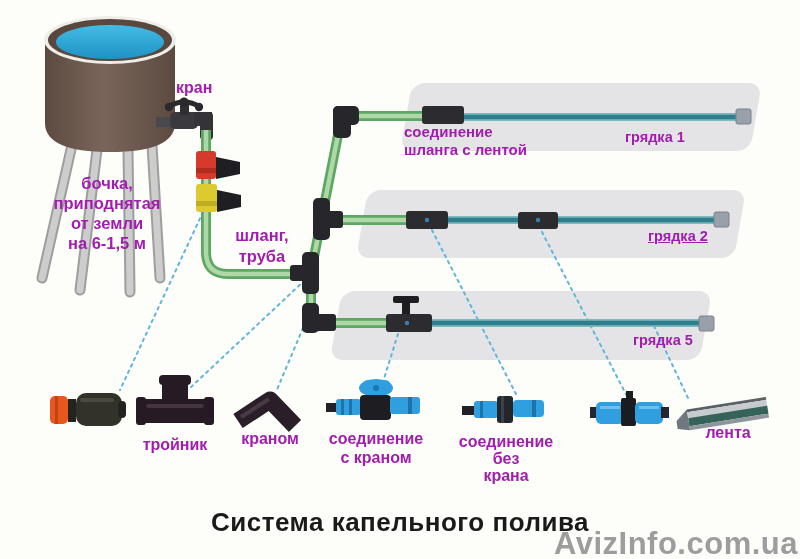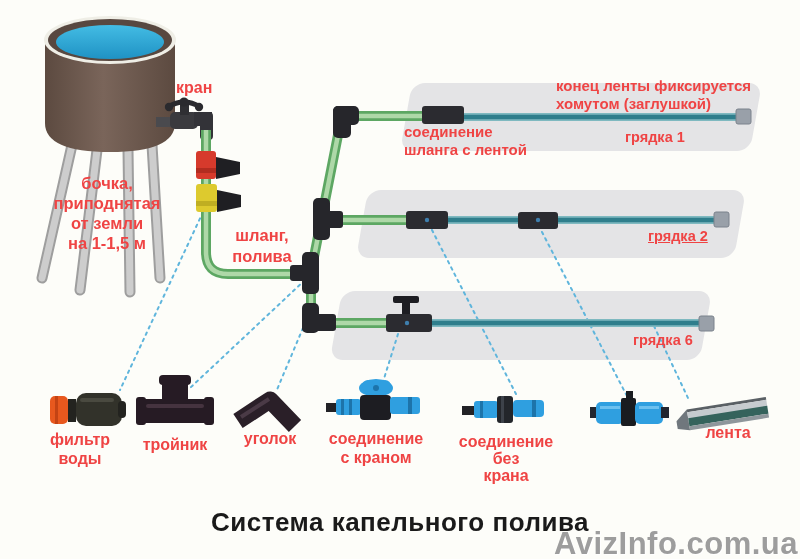--- a/index.html
+++ b/index.html
@@ -2,21 +2,21 @@
 <html><head>
 <meta charset="utf-8">
 <style>
   html,body{margin:0;padding:0;}
   .canvas{
     position:relative;width:800px;height:559px;overflow:hidden;
     background:#fdfdf9;
     font-family:"Liberation Sans", sans-serif;
   }
   .lbl{
-    position:absolute;font-weight:bold;color:#ef4444;
+    position:absolute;font-weight:bold;color:#a21caf;
     white-space:pre-line;line-height:1.16;
   }
   .center{text-align:center;}
   .svg-layer{position:absolute;left:0;top:0;}
   .title{
     position:absolute;left:100px;top:507px;width:600px;
     text-align:center;font-weight:bold;font-size:26px;color:#1a1a1a;
     letter-spacing:0.5px;
   }
   .watermark{
@@ -238,39 +238,35 @@
       <rect x="688" y="412" width="80" height="8" fill="#35635c"></rect>
       <rect x="688" y="420" width="80" height="4" fill="#8e969b"></rect>
     </g>
   </svg>
 
   <div class="lbl" style="left:176px;top:79px;font-size:16px;">кран</div>
 
   <div class="lbl center" style="left:22px;top:173px;width:170px;font-size:16.5px;line-height:20px;">бочка,
 приподнятая
 от земли
-на 1-1,5 м</div>
+на 6-1,5 м</div>
 
   <div class="lbl center" style="left:222px;top:225px;width:80px;font-size:16.5px;line-height:21px;">шланг,
-полива</div>
+труба</div>
 
   <div class="lbl" style="left:404px;top:123px;font-size:15px;line-height:18px;">соединение
 шланга с лентой</div>
 
-  <div class="lbl" style="left:556px;top:77px;font-size:15px;line-height:18px;">конец ленты фиксируется
-хомутом (заглушкой)</div>
 
   <div class="lbl" style="left:625px;top:129px;font-size:14.5px;">грядка 1</div>
   <div class="lbl" style="left:648px;top:228px;font-size:14.5px;text-decoration:underline;">грядка 2</div>
-  <div class="lbl" style="left:633px;top:332px;font-size:14.5px;">грядка 6</div>
-
-  <div class="lbl center" style="left:32px;top:431px;width:96px;font-size:16px;">фильтр
-воды</div>
+  <div class="lbl" style="left:633px;top:332px;font-size:14.5px;">грядка 5</div>
+
   <div class="lbl center" style="left:128px;top:436px;width:94px;font-size:16px;">тройник</div>
-  <div class="lbl center" style="left:228px;top:430px;width:84px;font-size:16px;">уголок</div>
+  <div class="lbl center" style="left:228px;top:430px;width:84px;font-size:16px;">краном</div>
   <div class="lbl center" style="left:318px;top:430px;width:116px;font-size:16px;">соединение
 с краном</div>
   <div class="lbl center" style="left:452px;top:433px;width:108px;font-size:16px;line-height:17px;">соединение
 без
 крана</div>
   <div class="lbl center" style="left:692px;top:424px;width:72px;font-size:16px;">лента</div>
 
   <div class="title">Система капельного полива</div>
   <div class="watermark">AvizInfo.com.ua</div>
 

